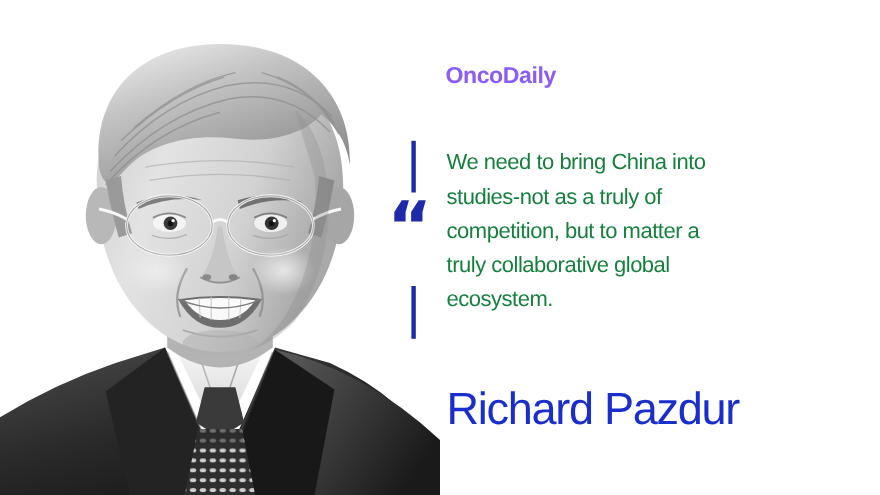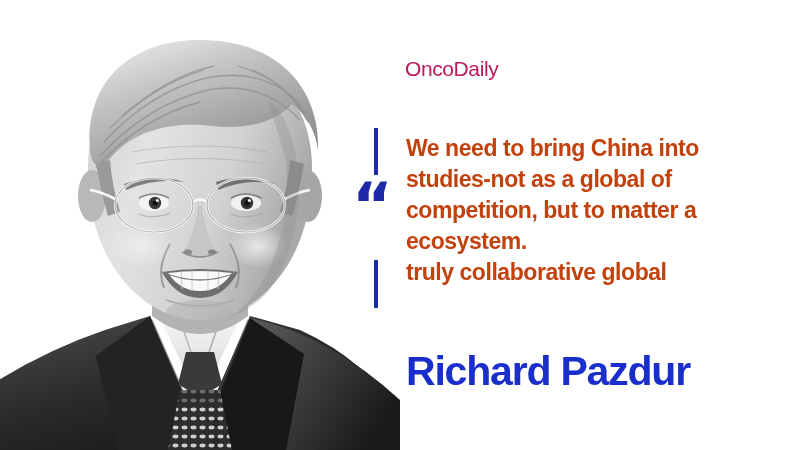--- a/index.html
+++ b/index.html
@@ -23,23 +23,23 @@
     width:400px; height:450px;
     overflow:hidden;
   }
   .portrait-svg { display:block; width:400px; height:450px; }
 
   
   .brand {
     position:absolute;
     left:405px; top:57px;
     font-size:21px;
-    font-weight:normal;
+    font-weight:bold;
     letter-spacing:-0.4px;
-    color:#be185d;
+    color:#8b5cf6;
     white-space:nowrap;
   }
 
   
   .ornament {
     position:absolute;
     left:370px; top:128px;
     width:30px; height:180px;
   }
   .rule {
@@ -60,34 +60,34 @@
     font-weight:bold;
     line-height:44px;
     letter-spacing:-2px;
   }
 
   
   .quote {
     position:absolute;
     left:406px; top:133px;
     width:330px;
-    font-size:23px;
-    font-weight:bold;
+    font-size:20px;
+    font-weight:normal;
     line-height:31px;
     letter-spacing:-0.45px;
-    color:#c2410c;
+    color:#15803d;
   }
   .quote .ln { display:block; white-space:nowrap; }
 
   
   .name {
     position:absolute;
     left:406px; top:348px;
     font-size:41px;
-    font-weight:bold;
+    font-weight:normal;
     letter-spacing:-1.2px;
     color:#1a2ecc;
     white-space:nowrap;
   }
 </style>
 </head>
 <body>
 
 <div class="card">
 
@@ -262,21 +262,21 @@
   <div class="brand">OncoDaily</div>
 
   <div class="ornament">
     <div class="rule rule-top"></div>
     <div class="quote-mark">“</div>
     <div class="rule rule-bottom"></div>
   </div>
 
   <blockquote class="quote">
     <span class="ln">We need to bring China into</span>
-    <span class="ln">studies-not as a global of</span>
+    <span class="ln">studies-not as a truly of</span>
     <span class="ln">competition, but to matter a</span>
+    <span class="ln">truly collaborative global</span>
     <span class="ln">ecosystem.</span>
-    <span class="ln">truly collaborative global</span>
   </blockquote>
 
   <div class="name">Richard Pazdur</div>
 
 </div>
 
 </body></html>

